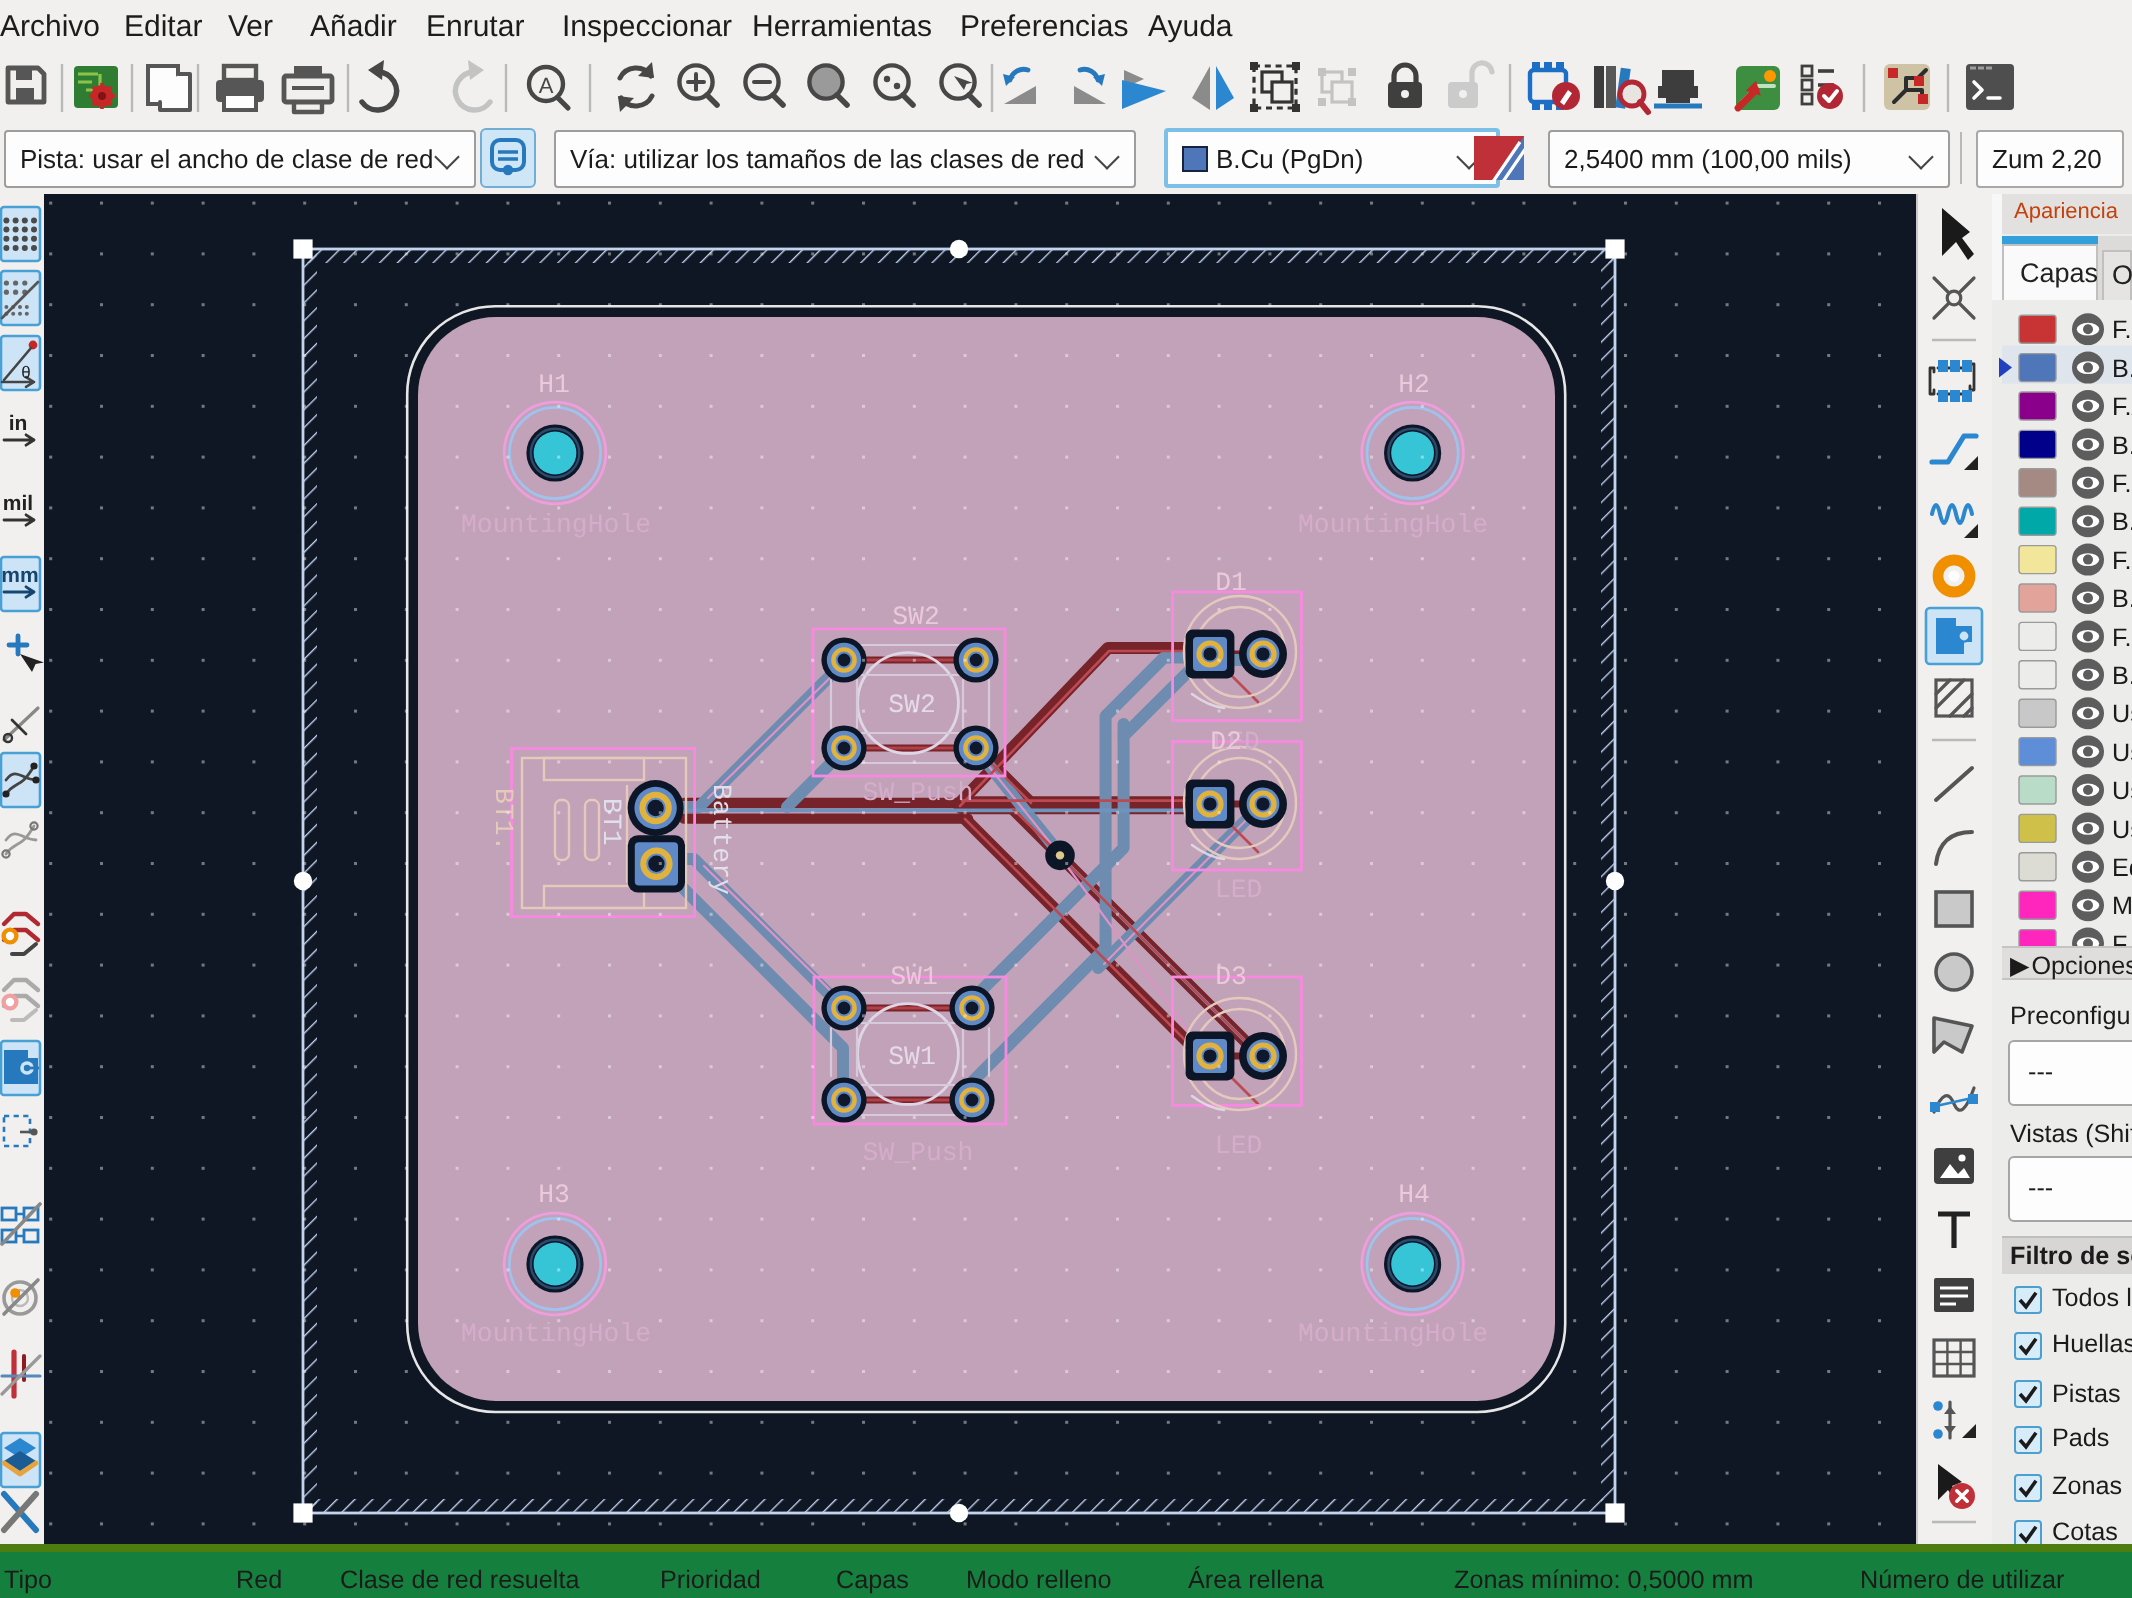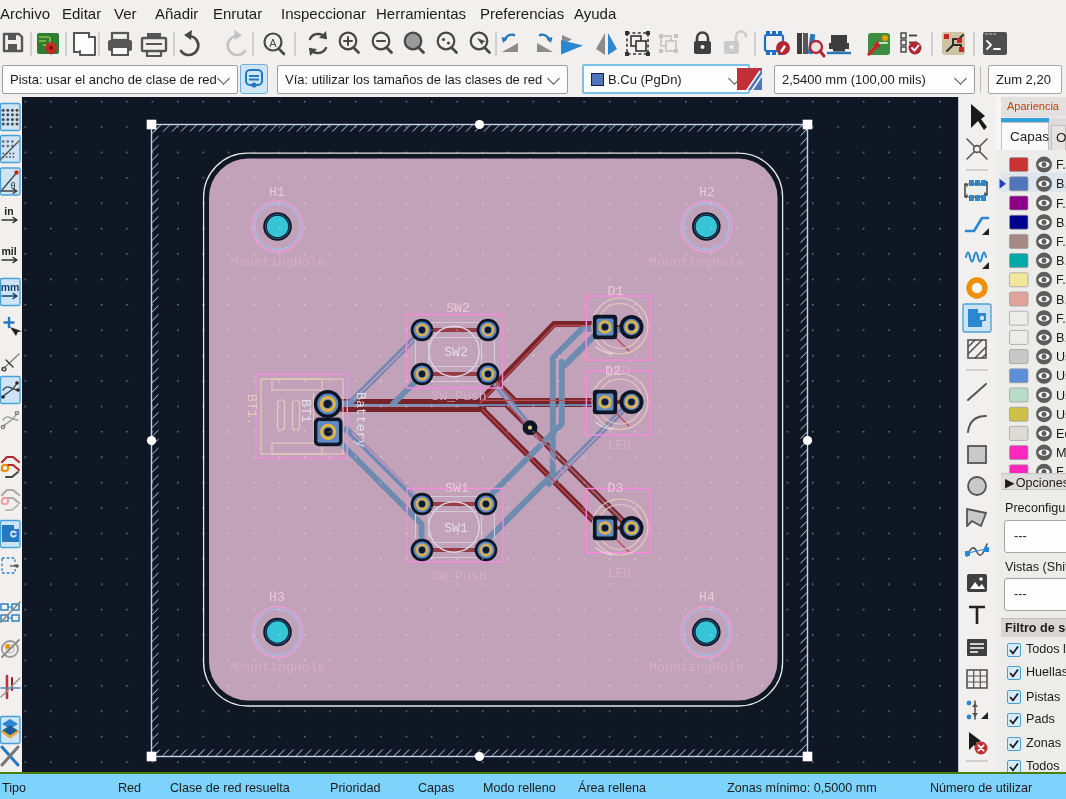--- a/index.html
+++ b/index.html
@@ -4,22 +4,22 @@
 html,body{width:1066px;height:799px;overflow:hidden;background:#f1f0ef;
  font-family:"Liberation Sans",sans-serif}
 .abs{position:absolute}
 .menu{position:absolute;top:0;left:0;width:1066px;height:27px;background:#f1f0ef;
  font-size:15px;color:#1c1c1c}
 .menu span{position:absolute;top:5px}
 .combo{position:absolute;background:#fdfdfd;border:1px solid #9d9d9d;border-radius:2px;
  font-size:13px;color:#1b1b1b;height:29px;line-height:27px;padding-left:7px}
 .chev{position:absolute;width:9px;height:9px;border-left:1.8px solid #444;border-bottom:1.8px solid #444;
  transform:rotate(-45deg);top:8px}
-.sb{position:absolute;top:772px;height:27px;left:0;width:1066px;background:#7dd3fc;
- border-top:2px solid #4d7c0f;font-size:12.6px;color:#1b1b1b}
+.sb{position:absolute;top:772px;height:27px;left:0;width:1066px;background:#15803d;
+ border-top:4px solid #4d7c0f;font-size:12.6px;color:#1b1b1b}
 .sb span{position:absolute;top:7px}
 </style></head><body>
 <div class="menu">
 <span style="left:0px">Archivo</span>
 <span style="left:62px">Editar</span>
 <span style="left:114px">Ver</span>
 <span style="left:155px">Añadir</span>
 <span style="left:213px">Enrutar</span>
 <span style="left:281px">Inspeccionar</span>
 <span style="left:376px">Herramientas</span>
@@ -703,24 +703,24 @@
 <div class="abs" style="left:30px;top:239.2px;white-space:nowrap">Pads</div>
 <div class="abs" style="left:11px;top:263.6px;width:14px;height:14px;background:#d6ecf8;border:1px solid #4d9fd0;border-radius:2px"></div>
 <svg class="abs" style="left:11px;top:263.6px" width="14" height="14">
       <path d="M3,7 l3,3.4 l5,-7" stroke="#1b1b1b" stroke-width="1.8" fill="none"></path>
     </svg>
 <div class="abs" style="left:30px;top:262.6px;white-space:nowrap">Zonas</div>
 <div class="abs" style="left:11px;top:287.0px;width:14px;height:14px;background:#d6ecf8;border:1px solid #4d9fd0;border-radius:2px"></div>
 <svg class="abs" style="left:11px;top:287.0px" width="14" height="14">
       <path d="M3,7 l3,3.4 l5,-7" stroke="#1b1b1b" stroke-width="1.8" fill="none"></path>
     </svg>
-<div class="abs" style="left:30px;top:286.0px;white-space:nowrap">Todos</div>
+<div class="abs" style="left:30px;top:286.0px;white-space:nowrap">Cotas</div>
 </div>
 <div class="sb">
 <span style="left:2px">Tipo</span>
 <span style="left:118px">Red</span>
 <span style="left:170px">Clase de red resuelta</span>
 <span style="left:330px">Prioridad</span>
 <span style="left:418px">Capas</span>
 <span style="left:483px">Modo relleno</span>
-<span style="left:578px">Área rellena</span>
+<span style="left:594px">Área rellena</span>
 <span style="left:727px">Zonas mínimo: 0,5000 mm</span>
 <span style="left:930px">Número de utilizar</span>
 </div>
 </body></html>

